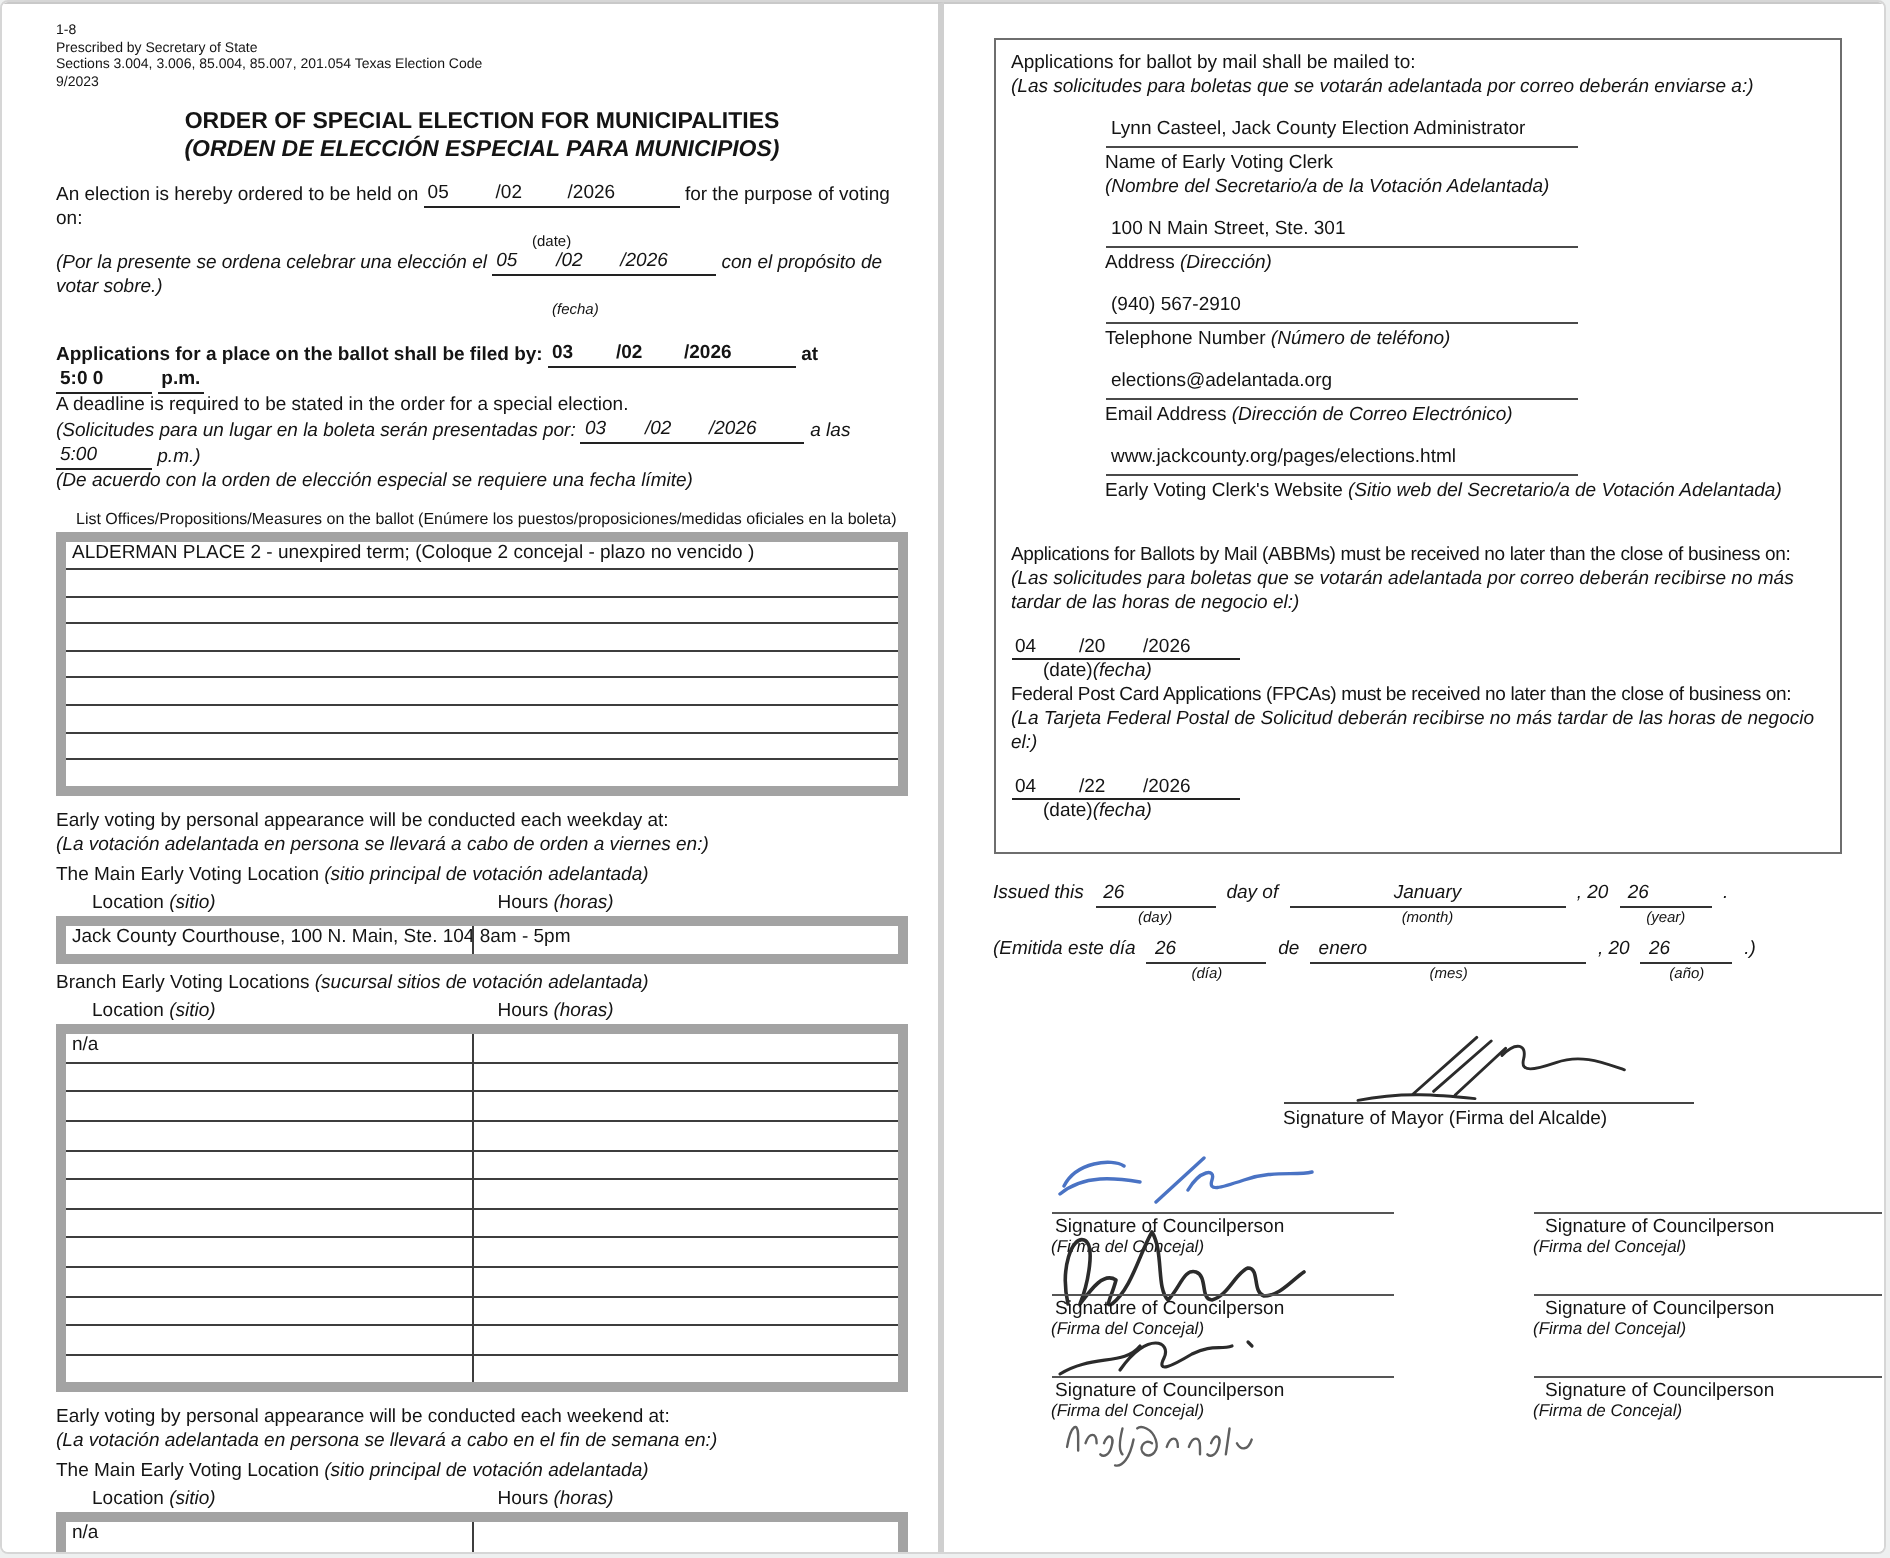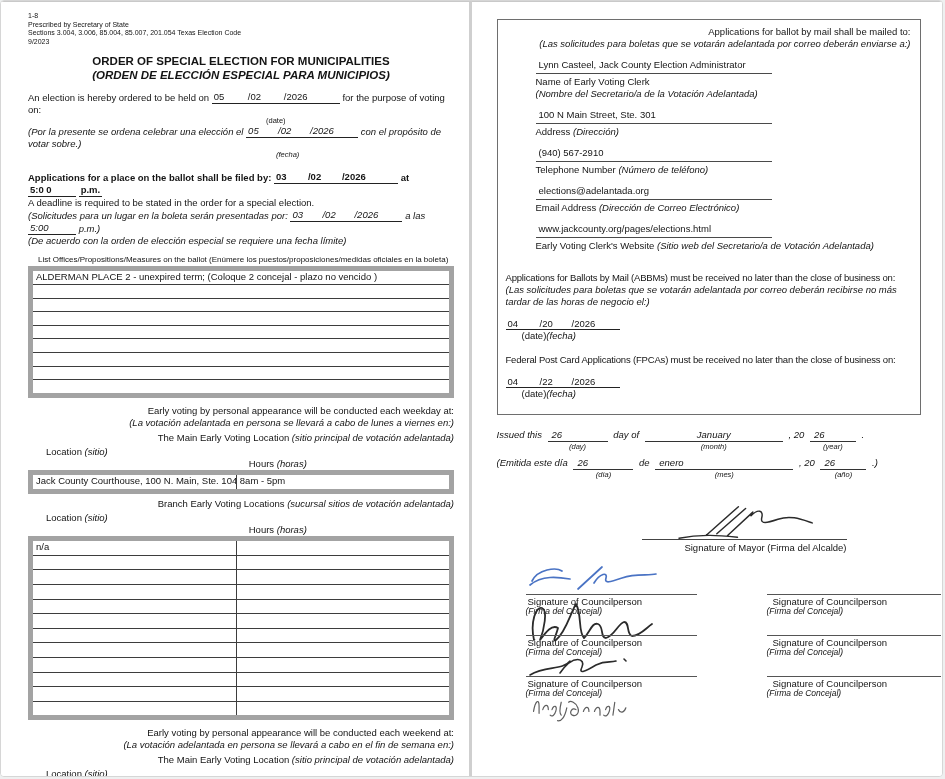--- a/index.html
+++ b/index.html
@@ -3,21 +3,21 @@
 <meta charset="utf-8">
 <style>
   html,body{margin:0;padding:0;background:#eef0f0;font-family:"Liberation Sans",sans-serif;color:#141414;}
   .frame{width:943px;height:777px;background:#fdfdfd;border:1px solid #d6d6d6;border-radius:4px;overflow:hidden;display:flex;box-sizing:border-box;}
   .page{width:50%;height:100%;background:#fff;box-sizing:border-box;border-top:1px solid #c9c9c9;position:relative;overflow:hidden;}
   .page-left{border-right:3px solid #cfcfcf;padding:10px 12px 0 27px;}
   .page-right{padding:17px 20px 0 25px;}
   
   .sz9{font-size:9.5px;line-height:12px;}
   .it{font-style:italic;}
-  .center{text-align:right;}
+  .center{text-align:left;}
   .w426{width:426px;}
   
   .meta{font-size:7px;line-height:8.6px;}
   .title{font-size:11.5px;line-height:14px;font-weight:bold;text-align:center;margin-top:8px;width:426px;}
   
   .u{display:inline-block;border-bottom:1px solid #222;padding:0 2px 0 2px;vertical-align:bottom;box-sizing:border-box;}
   .w30{width:34px}.w32{width:36px}.w56{width:58px}.w45{width:48px}.w26{width:30px}.w28{width:32px}.w46{width:50px}
   .cap{font-size:7.5px;line-height:9px;}
   .para{margin-top:9px;}
   
@@ -25,47 +25,47 @@
   .trow{border-bottom:1px solid #3d3d3d;display:flex;}
   .trow:last-child{border-bottom:none;}
   .cell{font-size:9.5px;line-height:12px;padding:0 0 0 3px;box-sizing:border-box;overflow:hidden;white-space:nowrap;}
   .h12 .trow{height:12.6px;}
   .h13 .trow{height:13.6px;}
   .h14 .trow{height:14.5px;}
   .c1{width:49%;border-right:1px solid #3d3d3d;}
   .c2{width:51%;}
   .lblrow{display:flex;width:426px;font-size:9.5px;line-height:12px;margin-top:2px;}
   .lblrow .l1{width:49%;padding-left:18px;box-sizing:border-box;}
-  .lblrow .l2{width:51%;padding-left:12px;box-sizing:border-box;margin-top:12px;}
+  .lblrow .l2{width:51%;padding-left:12px;box-sizing:border-box;}
   .smallhdr{font-size:8px;line-height:10px;margin-top:8px;padding-left:10px;width:426px;box-sizing:border-box;}
   .sechead{margin-top:7px;}
   
   .mailbox{border:1px solid #6e6e6e;width:424px;box-sizing:border-box;padding:6px 9px 14px 8px;}
-  .field{margin-left:30px;margin-top:9px;width:236px;}
+  .field{margin-left:47px;margin-top:9px;width:236px;}
   .fval{font-size:9.5px;line-height:12px;border-bottom:1px solid #4a4a4a;padding:0 0 2px 3px;min-height:11px;position:relative;}
   .flab{font-size:9.5px;line-height:12px;margin-top:2px;}
   .flab2{font-size:9.5px;line-height:11.5px;font-style:italic;}
   .zipv{position:absolute;left:150px;top:0;}
   .ziplab{display:inline-block;margin-left:38px;}
   .rpara{font-size:9.5px;line-height:12px;margin-top:13px;}
   .tight{letter-spacing:-0.18px;}
   .datefill{margin-top:10px;font-size:9.5px;}
   .datecap{font-size:9.5px;font-style:italic;margin-left:16px;line-height:12px;}
   .datecap .en{font-style:normal;}
   
   .issued{margin-top:14px;font-size:9.5px;font-style:italic;}
   .blank{display:inline-block;text-align:center;vertical-align:top;margin:0 3px;}
   .blank .bv{display:block;border-bottom:1px solid #333;padding:0 4px 1px;font-size:9.5px;line-height:11px;text-align:left;}
   .blank .bc{display:block;font-size:7.5px;line-height:9px;}
   .bw52 .bv{min-width:52px}.bw130 .bv{min-width:130px;text-align:center}.bw38 .bv{min-width:38px}
   
   .mayor{margin-top:26px;margin-left:145px;width:205px;position:relative;}
   .mayor .sline{border-bottom:1px solid #444;height:34px;position:relative;}
   .mayor svg{position:absolute;left:10px;bottom:-6px;overflow:visible;}
-  .mayor .mlab{font-size:9.5px;text-align:right;margin-top:2px;}
+  .mayor .mlab{font-size:9.5px;text-align:left;margin-top:2px;}
   .grid{margin-top:22px;margin-left:29px;display:grid;grid-template-columns:171px 174px;column-gap:70px;row-gap:0;}
   .sigcell{height:41px;position:relative;}
   .sigcell .sline{position:absolute;left:0;right:0;top:19px;border-top:1px solid #555;}
   .sigcell .en{position:absolute;top:21px;left:2px;font-size:9.5px;line-height:11px;}
   .sigcell .es{position:absolute;top:31px;left:0;font-size:8.5px;line-height:10px;font-style:italic;}
   .sigcell svg{position:absolute;overflow:visible;}
   .sig-blue{stroke:#4a73c4;}
   .sig-ink{stroke:#2b2b2b;}
   .sig-gray{stroke:#5f5f5f;}
   .sigpath{fill:none;stroke-linecap:round;stroke-linejoin:round;}
@@ -141,21 +141,21 @@
         </div>
       <div class="trow">
           <div class="cell" style="width:100%;"></div>
         </div>
       <div class="trow">
           <div class="cell" style="width:100%;"></div>
         </div>
     </div>
 
     <div class="sechead center w426 sz9">Early voting by personal appearance will be conducted each weekday at:</div>
-    <div class="center w426 sz9 it">(La votación adelantada en persona se llevará a cabo de lunes a viernes en:)</div>
+    <div class="center w426 sz9 it">(La votación adelantada en persona se llevará a cabo de orden a viernes en:)</div>
     <div class="center w426 sz9" style="margin-top:3px;">
       <span>The Main Early Voting Location</span>
       <span class="it">(sitio principal de votación adelantada)</span>
     </div>
     <div class="lblrow">
       <div class="l1"><span>Location</span> <span class="it">(sitio)</span></div>
       <div class="l2"><span>Hours</span> <span class="it">(horas)</span></div>
     </div>
     <div class="tbl h14">
       <div class="trow">
@@ -293,21 +293,22 @@
         </div>
       </div>
 
       <div class="rpara tight" style="margin-top:20px;">Applications for Ballots by Mail (ABBMs) must be received no later than the close of business on:</div>
       <div class="rpara it" style="margin-top:0;">(Las solicitudes para boletas que se votarán adelantada por correo deberán recibirse no más tardar de las horas de negocio el:)</div>
       <div class="datefill">
         <span class="u w28">04</span><span class="u w28">/20</span><span class="u w46">/2026</span>
       </div>
       <div class="datecap"><span class="en">(date)</span><span>(fecha)</span></div>
 
-      <div class="rpara tight" style="margin-top:12px;">Federal Post Card Applications (FPCAs) must be received no later than the close of business on:</div>
+      <div class="rpara tight" style="margin-top:0;">Federal Post Card Applications (FPCAs) must be received no later than the close of business on:</div>
+      <div class="rpara it" style="margin-top:0;">(La Tarjeta Federal Postal de Solicitud deberán recibirse no más tardar de las horas de negocio el:)</div>
       <div class="datefill">
         <span class="u w28">04</span><span class="u w28">/22</span><span class="u w46">/2026</span>
       </div>
       <div class="datecap"><span class="en">(date)</span><span>(fecha)</span></div>
     </div>
 
     <div class="issued">
       <span>Issued this</span>
       <span class="blank bw52"><span class="bv">26</span><span class="bc">(day)</span></span>
       <span>day of</span>

